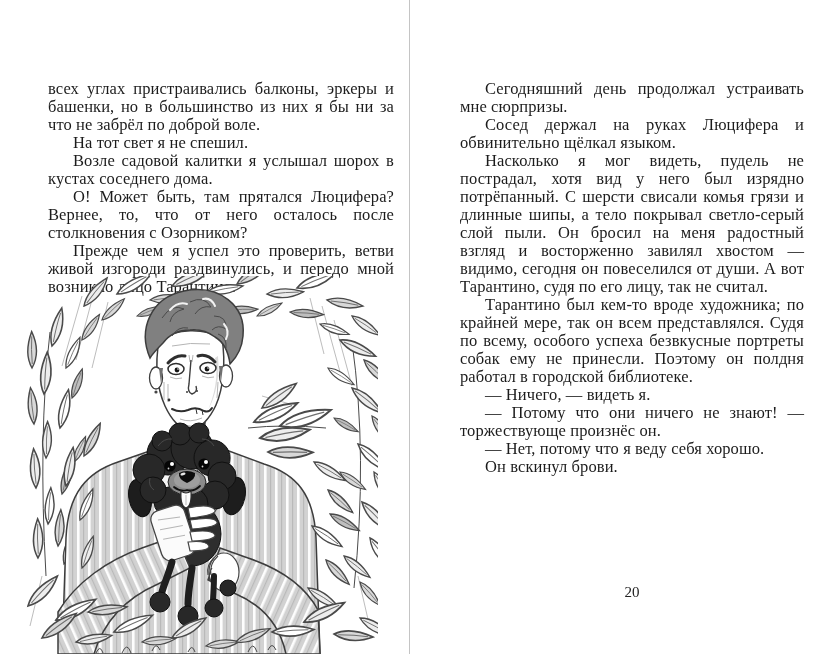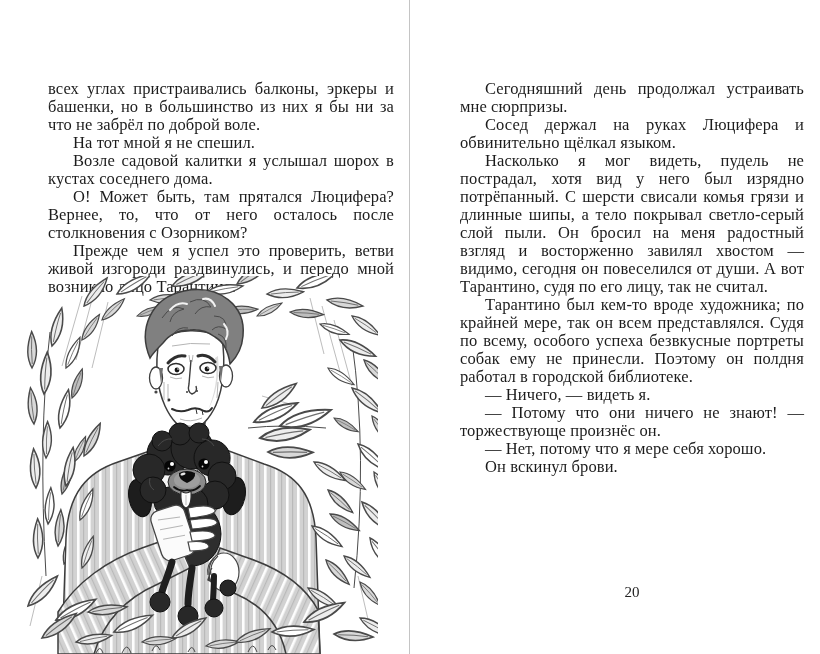--- a/index.html
+++ b/index.html
@@ -42,21 +42,21 @@
   .shade{stroke:#b5b5b5;stroke-width:1;fill:none;}
 </style>
 </head>
 <body>
 
 <div class="spread">
 
   <section>
     <div class="page-text left">
       <p>всех углах пристраивались балконы, эркеры и башенки, но в большинство из них я бы ни за что не забрёл по доброй воле.</p>
-      <p class="ind">На тот мной я не спешил.</p>
+      <p class="ind">На тот свет я не спешил.</p>
       <p class="ind">Возле садовой калитки я услышал шорох в кустах соседнего дома.</p>
       <p class="ind">О! Может быть, там прятался Люцифера? Вернее, то, что от него осталось после столкновения с Озорником?</p>
       <p class="ind">Прежде чем я успел это проверить, ветви живой изгороди раздвинулись, и передо мной возникло лицо Тарантино.</p>
     </div>
 
     <svg class="illo" viewBox="0 0 356 378" aria-hidden="true">
       <defs>
         <g id="lf">
           <path class="lo" d="M0,0 Q9,-9 27,-7.5 Q14,3.5 0,0 Z"></path>
           <path class="lv" d="M3,-0.6 Q14,-4.5 23.5,-6.5"></path>
@@ -322,19 +322,19 @@
   <div class="gutter"></div>
 
   <section>
     <div class="page-text right">
       <p class="ind">Сегодняшний день продолжал устраивать мне сюрпризы.</p>
       <p class="ind">Сосед держал на руках Люцифера и обвинительно щёлкал языком.</p>
       <p class="ind">Насколько я мог видеть, пудель не пострадал, хотя вид у него был изрядно потрёпанный. С шерсти свисали комья грязи и длинные шипы, а тело покрывал светло-серый слой пыли. Он бросил на меня радостный взгляд и восторженно завилял хвостом — видимо, сегодня он повеселился от души. А вот Тарантино, судя по его лицу, так не считал.</p>
       <p class="ind">Тарантино был кем-то вроде художника; по крайней мере, так он всем представлялся. Судя по всему, особого успеха безвкусные портреты собак ему не принесли. Поэтому он полдня работал в городской библиотеке.</p>
       <p class="ind">— Ничего, — видеть я.</p>
       <p class="ind">— Потому что они ничего не знают! — торжествующе произнёс он.</p>
-      <p class="ind">— Нет, потому что я мере себя хорошо.</p>
+      <p class="ind">— Нет, потому что я веду себя хорошо.</p>
       <p class="ind">Он вскинул брови.</p>
     </div>
     <div class="pageno">20</div>
   </section>
 
 </div>
 
 </body></html>

